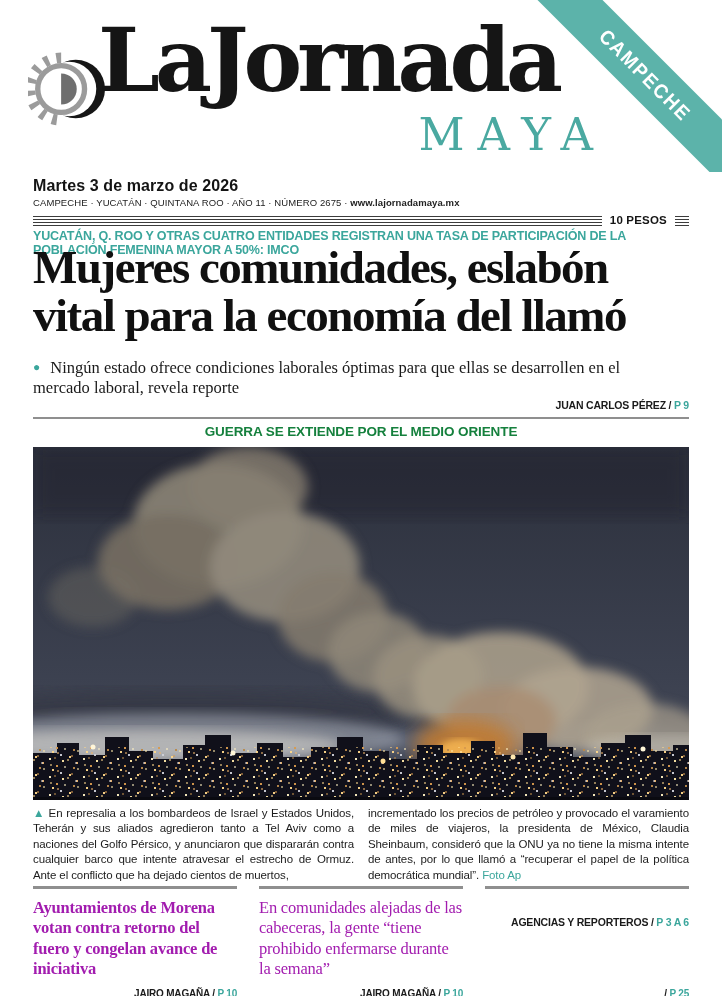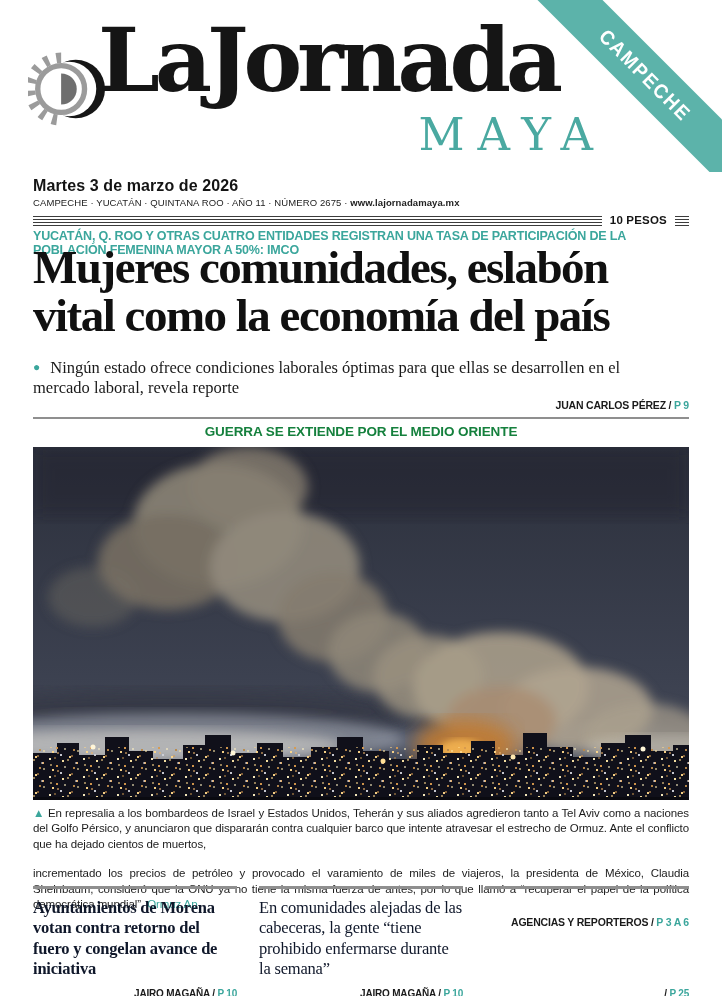--- a/index.html
+++ b/index.html
@@ -40,31 +40,31 @@
   .byline{font-weight:bold;font-size:10.5px;letter-spacing:-.2px;color:#1a1a1a;margin-top:7px;}
   .lead-byline{position:absolute;right:33px;top:392px;text-align:right;}
   .pref{font-weight:bold;}
   .rule-thin{position:absolute;left:33px;right:33px;top:417px;height:2px;background:#8f8f8f;}
 
   
   .section-header{position:absolute;left:33px;right:33px;top:424px;text-align:center;
                   font-weight:bold;font-size:13.5px;letter-spacing:-.1px;}
   .photo{position:absolute;left:33px;top:447px;width:656px;height:353px;background:#2e323e;}
   .photo svg{display:block;}
-  .caption{position:absolute;left:33px;right:33px;top:806px;display:flex;gap:14px;flex-direction:column;}
+  .caption{position:absolute;left:33px;right:33px;top:806px;display:flex;gap:14px;}
   .caption .col{flex:1;font-size:11.5px;line-height:1.34;text-align:justify;color:#1c1c1c;
                 letter-spacing:-.1px;}
   .agencies{position:absolute;right:33px;top:909px;text-align:center;}
 
   
   .bottom{position:absolute;left:33px;right:33px;top:886px;display:flex;gap:22px;}
   .story{flex:1;display:flex;flex-direction:column;min-height:74px;}
   .story .bar{height:3px;background:#8f8f8f;margin-bottom:9px;}
   .story h3{margin:0;font-family:"Liberation Serif",serif;font-size:16.5px;line-height:1.24;
-            font-weight:normal;color:#0f172a;letter-spacing:-.2px;}
+            font-weight:normal;color:#a21caf;letter-spacing:-.2px;}
   .story.lead h3{font-weight:bold;}
   .story .byline{margin-top:auto;padding-top:8px;text-align:right;font-size:10px;}
 
   .teal{color:var(--teal);}
 </style>
 </head>
 <body>
 
 <div class="page">
 
@@ -89,21 +89,21 @@
     <div class="date">Martes 3 de marzo de 2026</div>
     <div class="edition"><span>CAMPECHE · YUCATÁN · QUINTANA ROO · AÑO 11 · NÚMERO 2675 · </span><b>www.lajornadamaya.mx</b></div>
   </div>
   <div class="rules-band">
     <span class="price">10 PESOS</span>
   </div>
 
   <div class="kicker" style="color:#3ba69c">YUCATÁN, Q. ROO Y OTRAS CUATRO ENTIDADES REGISTRAN UNA TASA DE PARTICIPACIÓN DE LA POBLACIÓN FEMENINA MAYOR A 50%: IMCO</div>
   <div class="headline">
     <div>Mujeres comunidades, eslabón</div>
-    <div>vital como la economía del país</div>
+    <div>vital para la economía del llamó</div>
   </div>
   <div class="deck">
     <span class="bullet" style="color:#3ba69c">●</span><span>Ningún estado ofrece condiciones laborales óptimas para que ellas se desarrollen en el mercado laboral, revela reporte</span>
   </div>
   <div class="byline lead-byline">
     <span>JUAN CARLOS PÉREZ / </span><span class="pref" style="color:#3ba69c">P 9</span>
   </div>
   <div class="rule-thin"></div>
 
   <div class="section-header" style="color:#15803d">GUERRA SE EXTIENDE POR EL MEDIO ORIENTE</div>
@@ -176,21 +176,21 @@
         <circle cx="480" cy="310" r="2.5" fill="#ffe9b0"></circle>
         <circle cx="610" cy="302" r="2.5" fill="#fff6d8"></circle>
         <circle cx="350" cy="314" r="2.5" fill="#ffdf96"></circle>
         <rect x="0" y="350" width="656" height="3" fill="#0a0a10"></rect>
       </g>
     </svg>
   </div>
 
   <div class="caption">
     <div class="col"><span style="color:#3ba69c">▲</span><span> En represalia a los bombardeos de Israel y Estados Unidos, Teherán y sus aliados agredieron tanto a Tel Aviv como a naciones del Golfo Pérsico, y anunciaron que dispararán contra cualquier barco que intente atravesar el estrecho de Ormuz. Ante el conflicto que ha dejado cientos de muertos,</span></div>
-    <div class="col"><span>incrementado los precios de petróleo y provocado el varamiento de miles de viajeros, la presidenta de México, Claudia Sheinbaum, consideró que la ONU ya no tiene la misma fuerza de antes, por lo que llamó a “recuperar el papel de la política democrática mundial”. </span><span style="color:#3ba69c">Ormuz Ap</span></div>
+    <div class="col"><span>incrementado los precios de petróleo y provocado el varamiento de miles de viajeros, la presidenta de México, Claudia Sheinbaum, consideró que la ONU ya no tiene la misma intente de antes, por lo que llamó a “recuperar el papel de la política democrática mundial”. </span><span style="color:#3ba69c">Foto Ap</span></div>
   </div>
   <div class="byline agencies">
     <span>AGENCIAS Y REPORTEROS / </span><span class="pref" style="color:#3ba69c">P 3 A 6</span>
   </div>
 
   <div class="bottom">
     <div class="story lead">
       <div class="bar"></div>
       <h3>Ayuntamientos de Morena votan contra retorno del fuero y congelan avance de iniciativa</h3>
       <div class="byline"><span>JAIRO MAGAÑA / </span><span class="pref" style="color:#3ba69c">P 10</span></div>

